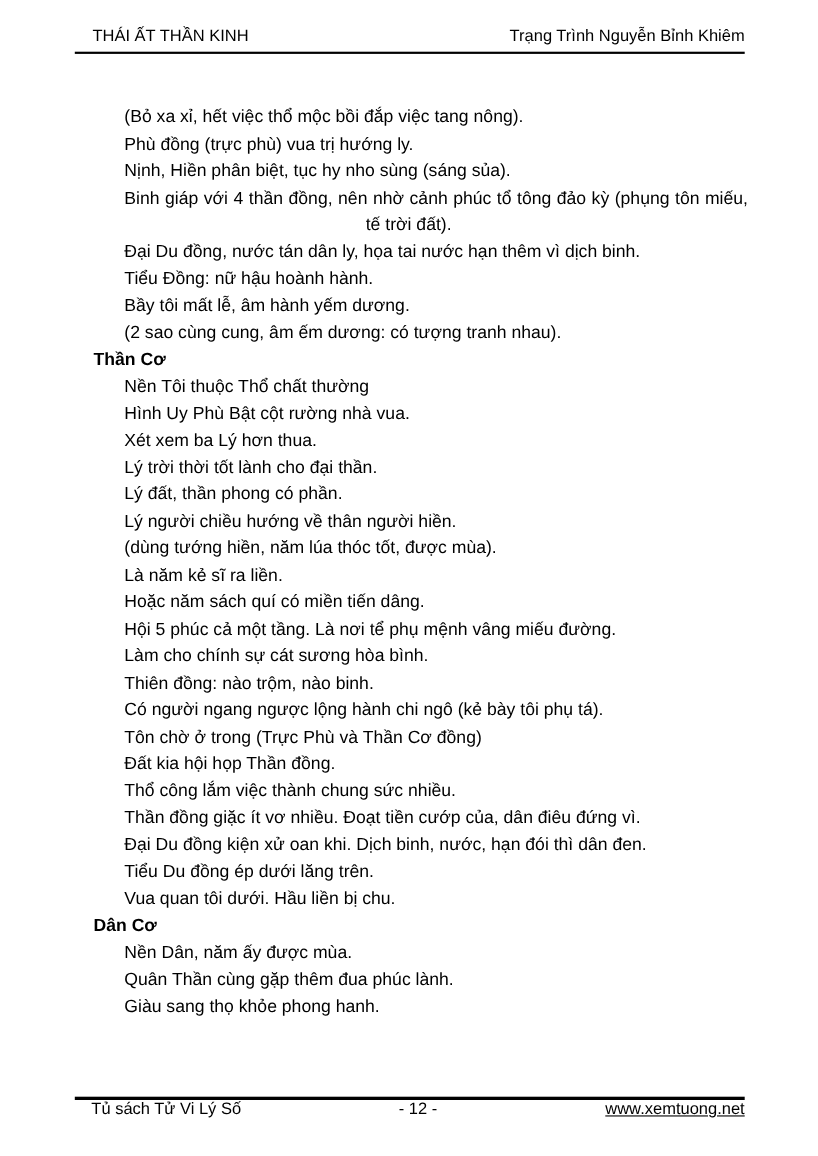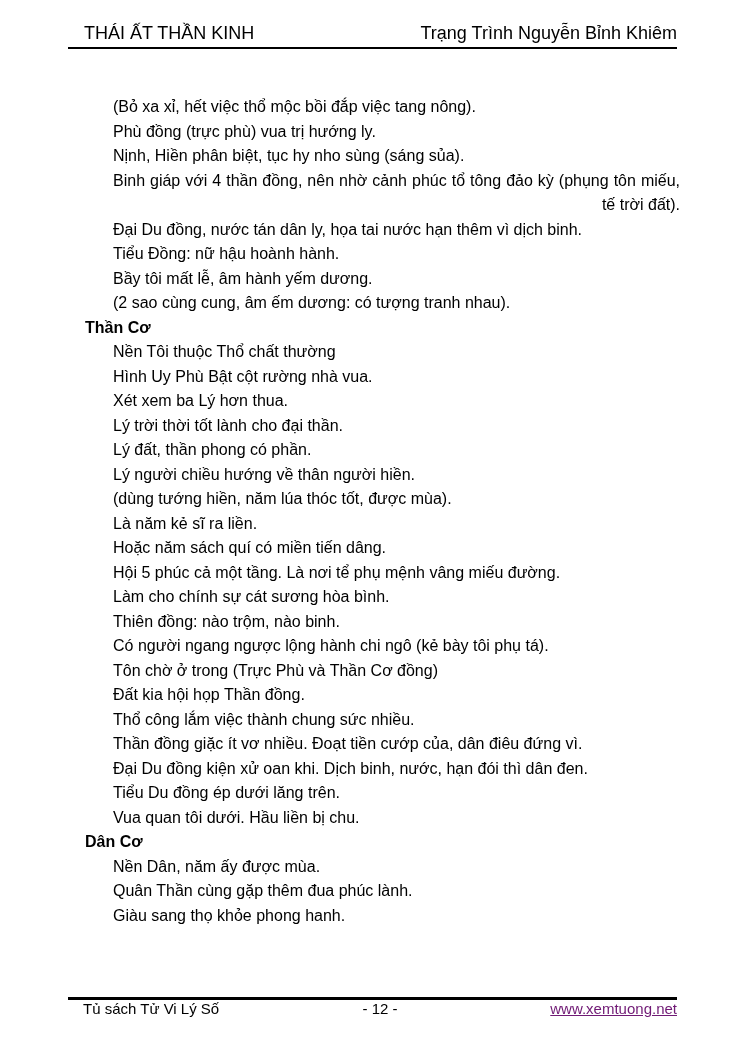--- a/index.html
+++ b/index.html
@@ -18,21 +18,21 @@
   }
   
   .page-header {
     position: absolute;
     top: 24px;
     left: 68px;
     right: 67px;
     display: flex;
     justify-content: space-between;
     align-items: baseline;
-    font-size: 18px;
+    font-size: 15px;
     line-height: 18px;
     padding-bottom: 5px;
     border-bottom: 2px solid #000;
   }
   .page-header .hleft { padding-left: 16px; }
   
   .doc-body {
     position: absolute;
     top: 95px;
     left: 63px;
@@ -45,21 +45,21 @@
     margin: 0;
     text-indent: 50px;
   }
   .doc-body .para.full {
     text-align: justify;
     text-align-last: justify;
   }
   .doc-body .cont {
     margin: 0;
     text-indent: 0;
-    text-align: right;
+    text-align: center;
   }
   .doc-body .heading {
     margin: 0 0 0 22px;
     font-weight: bold;
     text-indent: 0;
     text-align: left;
   }
   
   .page-footer {
     position: absolute;
@@ -71,21 +71,21 @@
     font-size: 15px;
     line-height: 18px;
     display: flex;
     justify-content: space-between;
     align-items: baseline;
   }
   .page-footer .fleft { padding-left: 15px; width: 220px; }
   .page-footer .fcenter { text-align: center; flex: 1; }
   .page-footer .fright { width: 220px; text-align: right; }
   .page-footer a.site-link {
-    color: #701a75;
+    color: #000000;
     text-decoration: underline;
     cursor: pointer;
   }
 </style>
 </head>
 <body>
 
 <div class="page">
 
   <div class="page-header">

